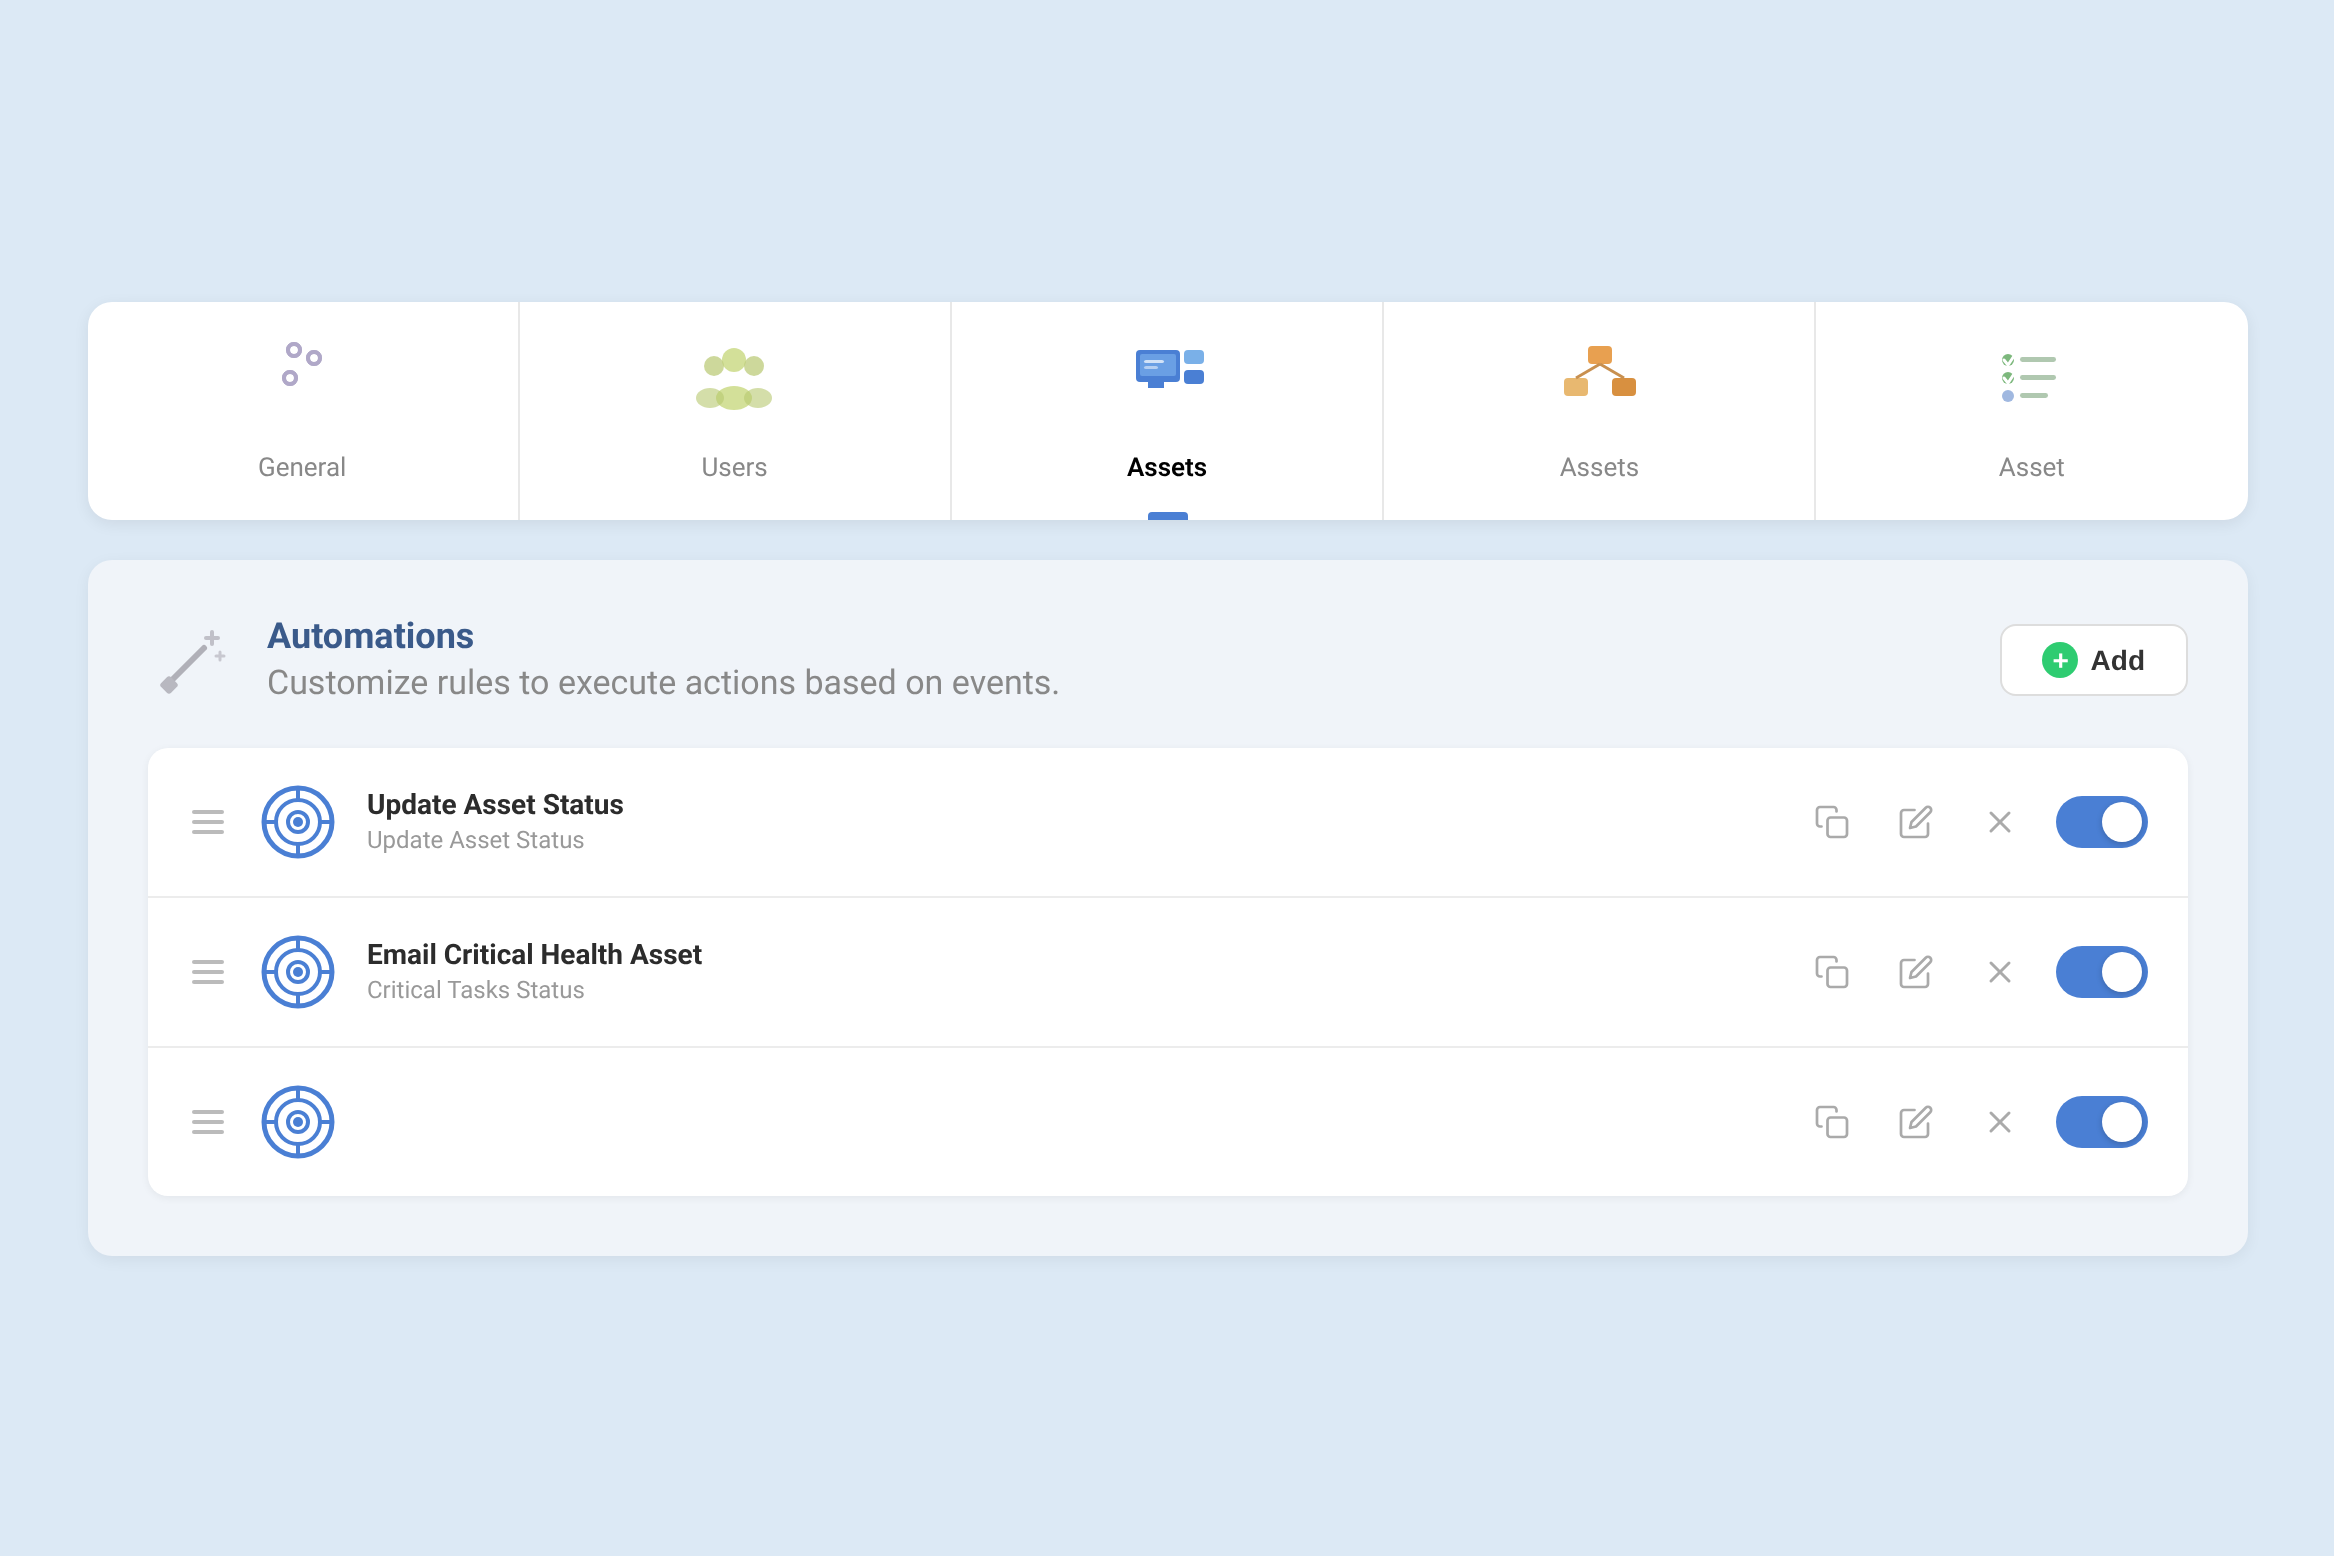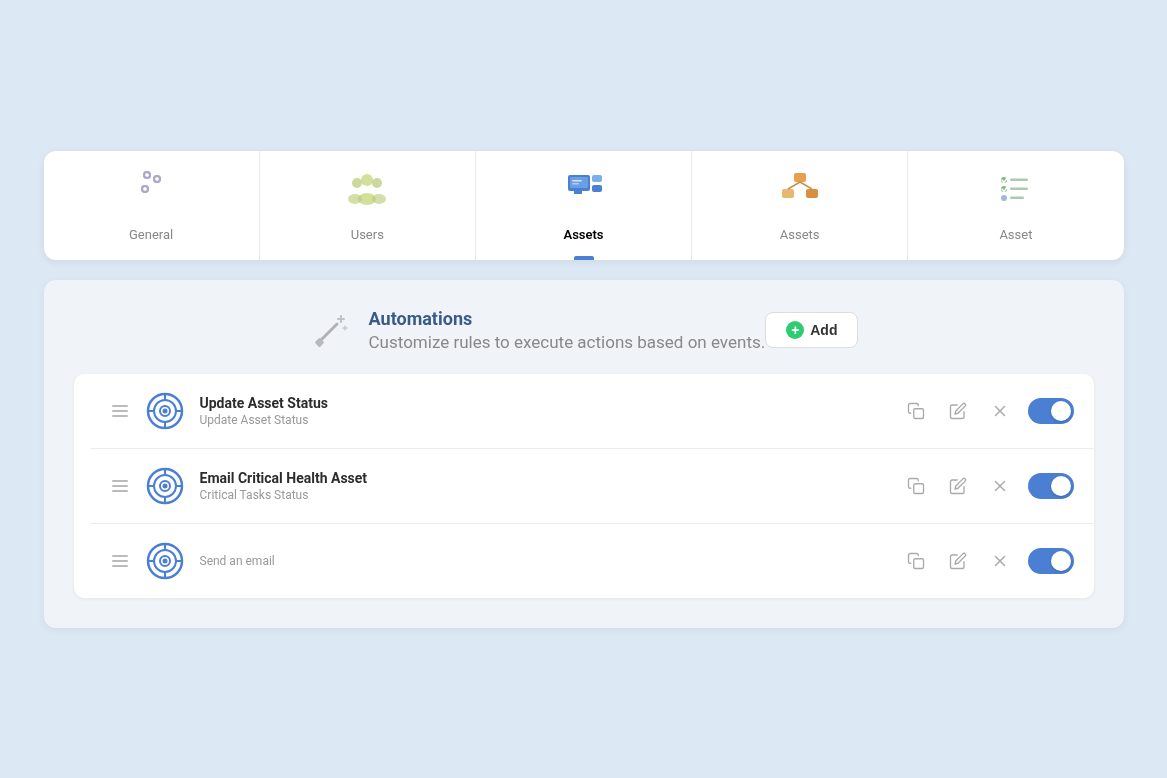--- a/index.html
+++ b/index.html
@@ -74,21 +74,21 @@
       border-radius: 12px;
       width: 1080px;
       padding: 28px 30px 30px;
       box-shadow: 0 2px 8px rgba(0,0,0,0.06);
     }
 
     
     .automations-header {
       display: flex;
       align-items: center;
-      justify-content: center;
+      justify-content: space-between;
       margin-bottom: 22px;
     }
     .automations-left {
       display: flex;
       align-items: center;
       gap: 16px;
     }
     .auto-icon-wrap {
       width: 44px;
       height: 44px;
@@ -131,21 +131,20 @@
       font-size: 14px;
       line-height: 1;
     }
 
     
     .items-list {
       background: #fff;
       border-radius: 10px;
       overflow: hidden;
       box-shadow: 0 1px 4px rgba(0,0,0,0.06);
-      padding-left: 16px;
     }
     .list-item {
       display: flex;
       align-items: center;
       padding: 18px 20px;
       border-bottom: 1px solid #ececec;
       gap: 16px;
     }
     .list-item:last-child { border-bottom: none; }
 
@@ -448,21 +447,20 @@
           <circle cx="19" cy="19" r="11" fill="none" stroke="#4a7fd4" stroke-width="2"></circle>
           <circle cx="19" cy="19" r="5" fill="none" stroke="#4a7fd4" stroke-width="2"></circle>
           <circle cx="19" cy="19" r="2.5" fill="#4a7fd4"></circle>
           <line x1="19" y1="2" x2="19" y2="8" stroke="#4a7fd4" stroke-width="2" stroke-linecap="round"></line>
           <line x1="19" y1="30" x2="19" y2="36" stroke="#4a7fd4" stroke-width="2" stroke-linecap="round"></line>
           <line x1="2" y1="19" x2="8" y2="19" stroke="#4a7fd4" stroke-width="2" stroke-linecap="round"></line>
           <line x1="30" y1="19" x2="36" y2="19" stroke="#4a7fd4" stroke-width="2" stroke-linecap="round"></line>
         </svg>
       </div>
       <div class="item-info">
-        <div class="item-subtitle">Send an email</div>
       </div>
       <div class="item-actions">
         <div class="action-icon">
           <svg viewBox="0 0 24 24" fill="none" stroke="#aaa" stroke-width="1.8" stroke-linecap="round" stroke-linejoin="round">
             <rect x="9" y="9" width="13" height="13" rx="2"></rect>
             <path d="M5 15H4a2 2 0 01-2-2V4a2 2 0 012-2h9a2 2 0 012 2v1"></path>
           </svg>
         </div>
         <div class="action-icon">
           <svg viewBox="0 0 24 24" fill="none" stroke="#aaa" stroke-width="1.8" stroke-linecap="round" stroke-linejoin="round">

